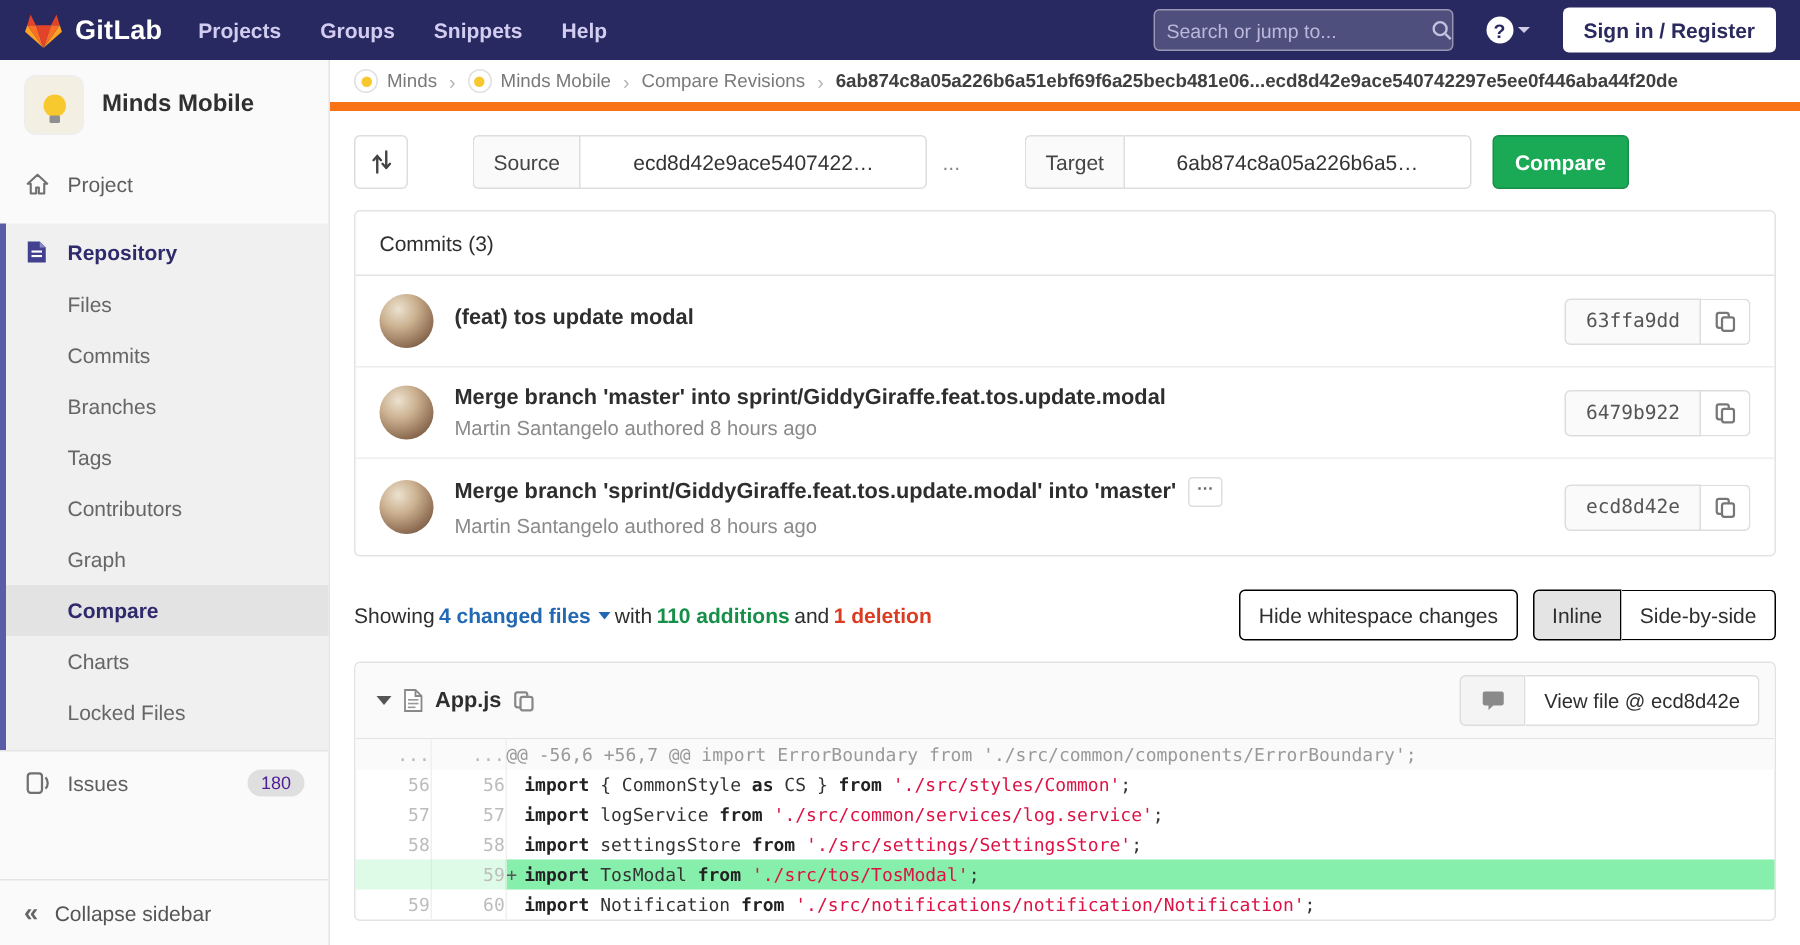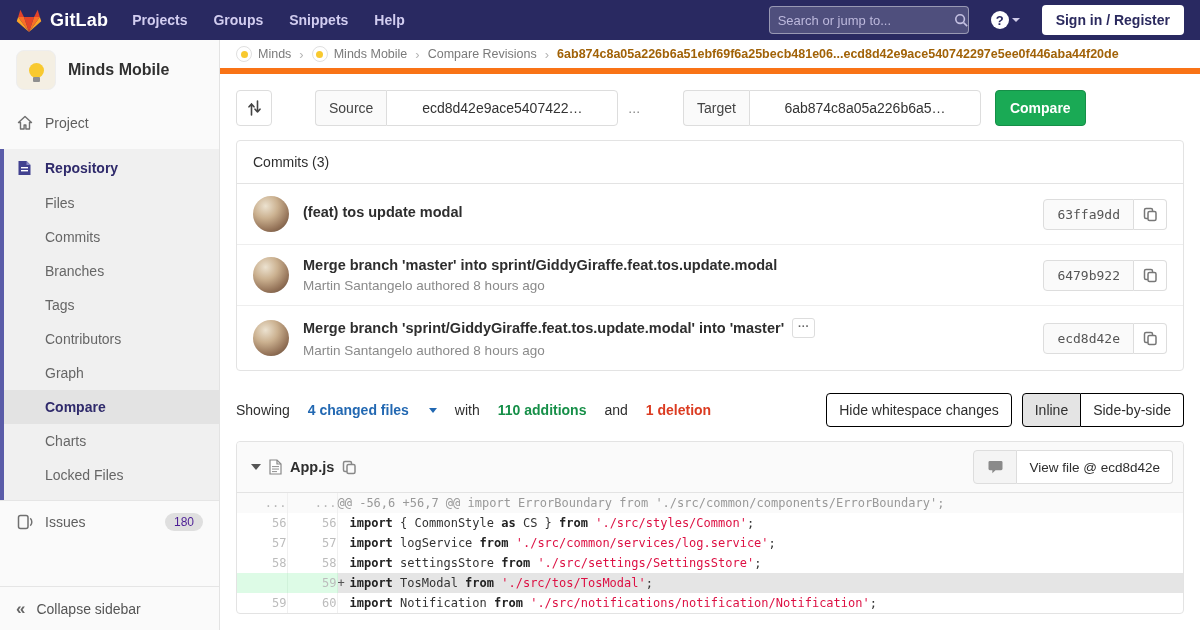--- a/index.html
+++ b/index.html
@@ -51,21 +51,21 @@
 
   
   .main { flex:1; display:flex; flex-direction:column; overflow:hidden; }
   .breadcrumb { height:48px; display:flex; align-items:center; gap:8px; padding:0 16px; border-bottom:6px solid #f97316;
     font-size:12.5px; color:#7a7a7a; }
   .crumb { display:flex; align-items:center; gap:6px; color:#7a7a7a; cursor:pointer; }
   .crumb-avatar { width:16px; height:16px; border-radius:50%; background:#fff; border:1px solid #e0e0e0;
     display:flex; align-items:center; justify-content:center; }
   .mini-bulb { width:7px; height:7px; background:#f8c92f; border-radius:50%; }
   .crumb-sep { color:#b5b5b5; font-size:13px; }
-  .crumb-hash { font-weight:bold; color:#a16207; }
+  .crumb-hash { font-weight:bold; color:#404040; }
 
   .content-scroll { padding:16px; }
 
   
   .compare-form { display:flex; align-items:center; gap:10px; margin-bottom:14px; }
   .swap-btn { width:36px; height:36px; border:1px solid #ddd; background:#fff; border-radius:4px; cursor:pointer;
     display:flex; align-items:center; justify-content:center; color:#444; }
   .input-group { display:flex; height:36px;padding-left:33px; }
   .ig-addon { background:#fafafa; border:1px solid #ddd; border-right:none; border-radius:4px 0 0 4px;
     display:flex; align-items:center; padding:0 13px; color:#444; }
@@ -88,21 +88,21 @@
   .expander { background:#fff; border:1px solid #ddd; border-radius:3px; color:#666; font-weight:bold;
     font-size:11px; line-height:1; padding:2px 5px 5px; cursor:pointer; }
   .hash-group { display:flex; flex:none; }
   .hash-box { background:#fafafa; border:1px solid #ddd; border-radius:4px 0 0 4px; padding:7px 13px;
     font-family:"DejaVu Sans Mono", monospace; font-size:13px; color:#555; }
   .copy-btn { background:#fff; border:1px solid #ddd; border-left:none; border-radius:0 4px 4px 0;
     padding:0 9px; cursor:pointer; display:flex; align-items:center; color:#666; }
 
   
   .summary-row { display:flex; align-items:center; margin:22px 0 14px; }
-  .summary-text { font-size:14px; color:#2e2e2e; display:flex; align-items:center; gap:18px; flex-wrap:nowrap; white-space:nowrap; }
+  .summary-text { font-size:14px; color:#2e2e2e; display:flex; align-items:center; gap:3px; flex-wrap:nowrap; white-space:nowrap; }
   .link-blue { color:#2268b2; font-weight:bold; cursor:pointer; }
   .caret-down { display:inline-block; width:0; height:0; border-left:4px solid transparent; border-right:4px solid transparent;
     border-top:5px solid #2268b2; margin-left:2px; }
   .green-text { color:#168f48; font-weight:bold; }
   .red-text { color:#db3b21; font-weight:bold; }
   .summary-actions { margin-left:auto; display:flex; gap:10px; }
   .btn-default { background:#fff; border:1px solid #000000; border-radius:4px; height:34px; padding:0 12px;
     font-size:14px; color:#2e2e2e; cursor:pointer; font-family:Liberation Sans, sans-serif; }
   .btn-group { display:flex; }
   .btn-group .btn-default { border-radius:0; border-left-width:0; }
@@ -122,21 +122,21 @@
   .viewfile-btn { background:#fff; border:1px solid #ddd; border-left:none; border-radius:0 4px 4px 0;
     height:34px; padding:0 12px; font-size:13.5px; color:#2e2e2e; cursor:pointer; font-family:"Liberation Sans", sans-serif; }
 
   table.diff { width:100%; border-collapse:collapse; font-family:"DejaVu Sans Mono", monospace; font-size:12px; }
   table.diff td { height:20px; padding:0; vertical-align:middle; }
   td.ln { width:50px; text-align:right; padding-right:10px; color:#bcbcbc; border-right:1px solid #f0f0f0;
     cursor:pointer; user-select:none; }
   td.code { padding-left:10px; white-space:pre; color:#333; }
   tr.hunk td { background:#fafafa; color:#999; }
   tr.hunk td.ln { color:#b8b8b8; }
-  tr.add td.code { background:#e5e5e5; }
+  tr.add td.code { background:#86efac; }
   tr.add td.ln { background:#ddfbe6; border-right-color:#d0f2da; }
   .tok-k { font-weight:bold; color:#222; }
   .tok-s { color:#d14; }
   .sign { display:inline-block; width:12px; color:#555; }
 
   svg { display:block; }
 </style>
 </head>
 <body>
 

